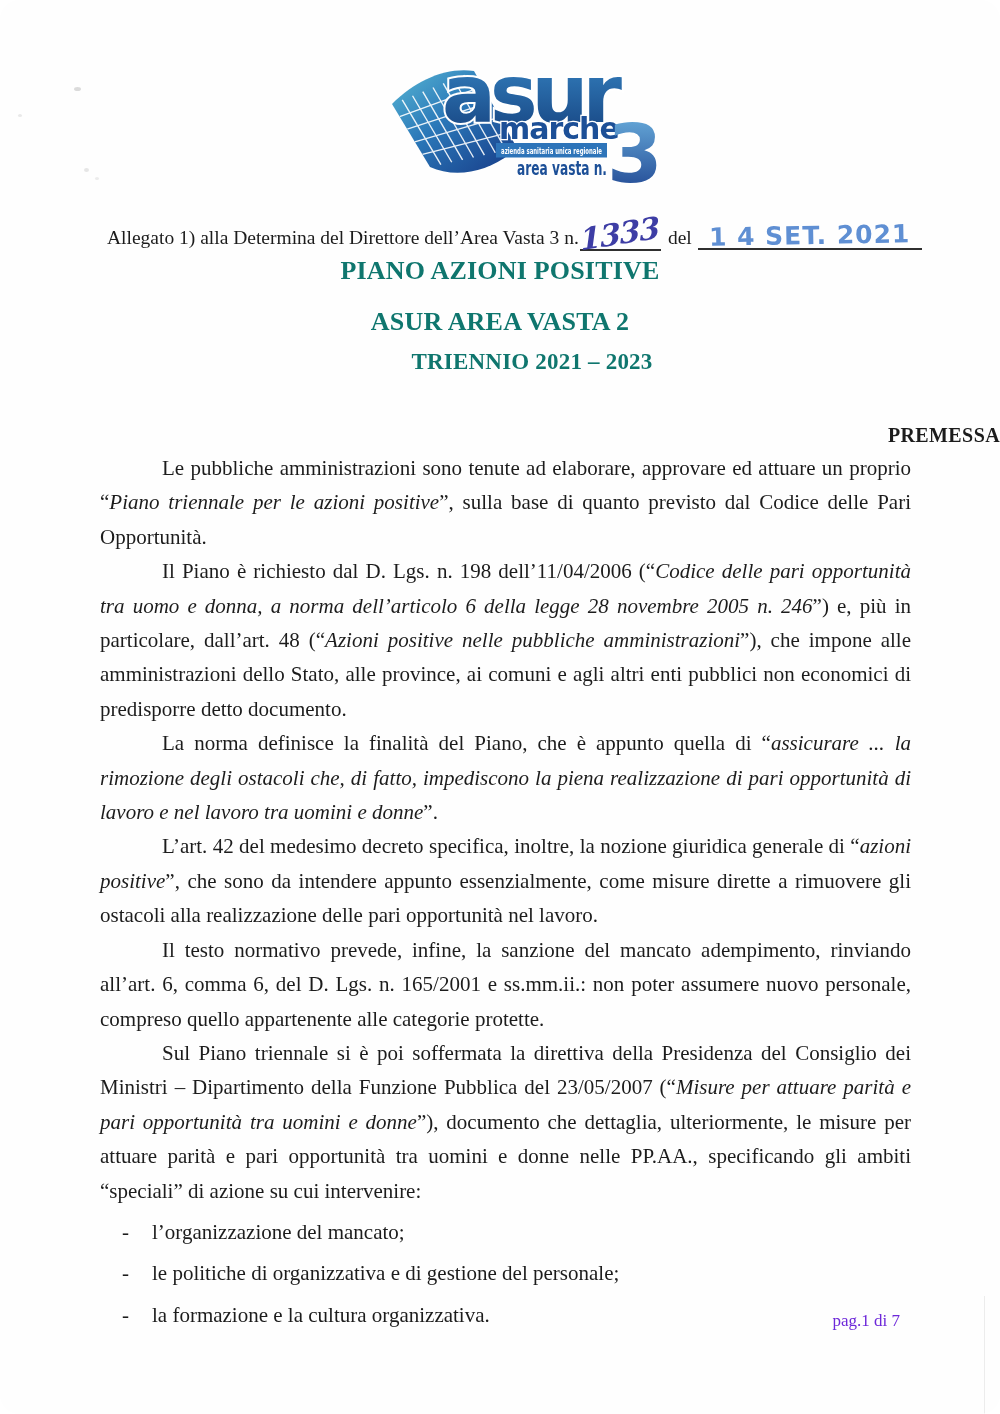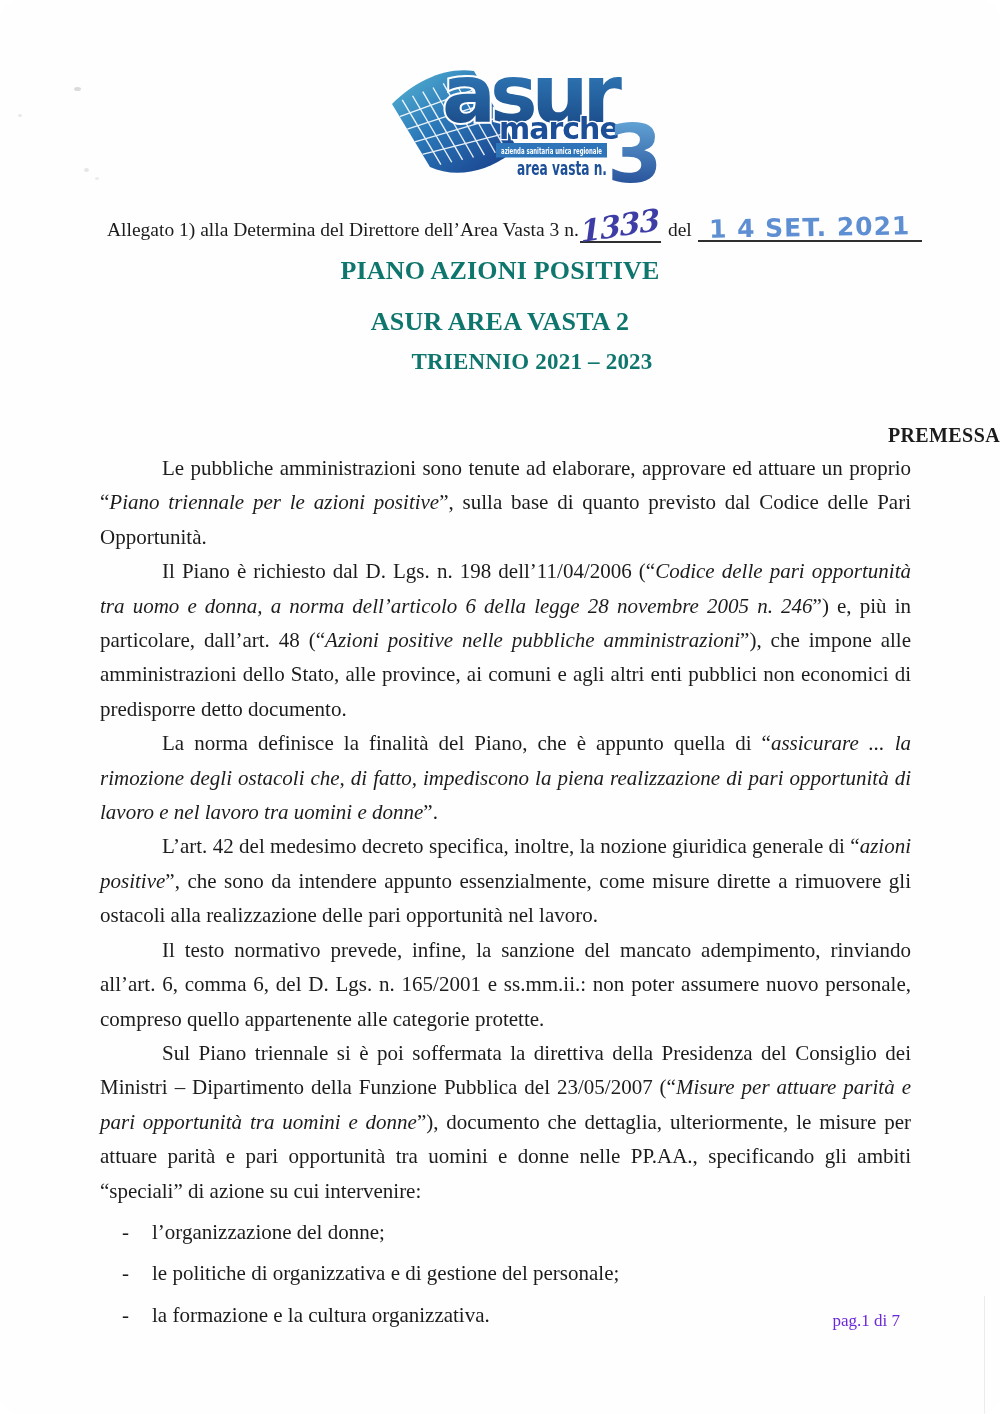--- a/index.html
+++ b/index.html
@@ -28,21 +28,21 @@
     line-height:1;
   }
   .hand-ink {
     display:inline-block;
     font-family:"DejaVu Serif", serif;
     font-style:italic; font-weight:bold;
     font-size:30px; color:#3d3da5;
     transform:rotate(-9deg) skewX(-6deg);
     letter-spacing:-1px;
   }
-  .del-label { margin:8px 6px 0 7px; }
+  .del-label { margin:16px 6px 0 7px; }
   .stamp-box {
     display:inline-block; border-bottom:2px solid #2f2f2f;
     width:228px; text-align:center; line-height:1;
   }
   .stamp-ink {
     display:inline-block;
     font-family:"DejaVu Sans", sans-serif;
     font-weight:bold; font-size:25px;
     color:#5f8fd3; letter-spacing:1px;
     transform:rotate(-1deg);
@@ -156,21 +156,21 @@
         <p class="para"><span>Le pubbliche amministrazioni sono tenute ad elaborare, approvare ed attuare un proprio “</span><em>Piano triennale per le azioni positive</em><span>”, sulla base di quanto previsto dal Codice delle Pari Opportunità.</span></p>
         <p class="para"><span>Il Piano è richiesto dal D. Lgs. n. 198 dell’11/04/2006 (“</span><em>Codice delle pari opportunità tra uomo e donna, a norma dell’articolo 6 della legge 28 novembre 2005 n. 246</em><span>”) e, più in particolare, dall’art. 48 (“</span><em>Azioni positive nelle pubbliche amministrazioni</em><span>”), che impone alle amministrazioni dello Stato, alle province, ai comuni e agli altri enti pubblici non economici di predisporre detto documento.</span></p>
         <p class="para"><span>La norma definisce la finalità del Piano, che è appunto quella di “</span><em>assicurare ... la rimozione degli ostacoli che, di fatto, impediscono la piena realizzazione di pari opportunità di lavoro e nel lavoro tra uomini e donne</em><span>”.</span></p>
         <p class="para"><span>L’art. 42 del medesimo decreto specifica, inoltre, la nozione giuridica generale di “</span><em>azioni positive</em><span>”, che sono da intendere appunto essenzialmente, come misure dirette a rimuovere gli ostacoli alla realizzazione delle pari opportunità nel lavoro.</span></p>
         <p class="para"><span>Il testo normativo prevede, infine, la sanzione del mancato adempimento, rinviando all’art. 6, comma 6, del D. Lgs. n. 165/2001 e ss.mm.ii.: non poter assumere nuovo personale, compreso quello appartenente alle categorie protette.</span></p>
         <p class="para"><span>Sul Piano triennale si è poi soffermata la direttiva della Presidenza del Consiglio dei Ministri – Dipartimento della Funzione Pubblica del 23/05/2007 (“</span><em>Misure per attuare parità e pari opportunità tra uomini e donne</em><span>”), documento che dettaglia, ulteriormente, le misure per attuare parità e pari opportunità tra uomini e donne nelle PP.AA., specificando gli ambiti “speciali” di azione su cui intervenire:</span></p>
       </div>
     <ul class="bullets" id="bullets">
         <li>
           <span class="dash">-</span>
-          <span>l’organizzazione del donne;</span>
+          <span>l’organizzazione del mancato;</span>
         </li>
         <li>
           <span class="dash">-</span>
           <span>le politiche di organizzativa e di gestione del personale;</span>
         </li>
         <li>
           <span class="dash">-</span>
           <span>la formazione e la cultura organizzativa.</span>
         </li>
       </ul>

